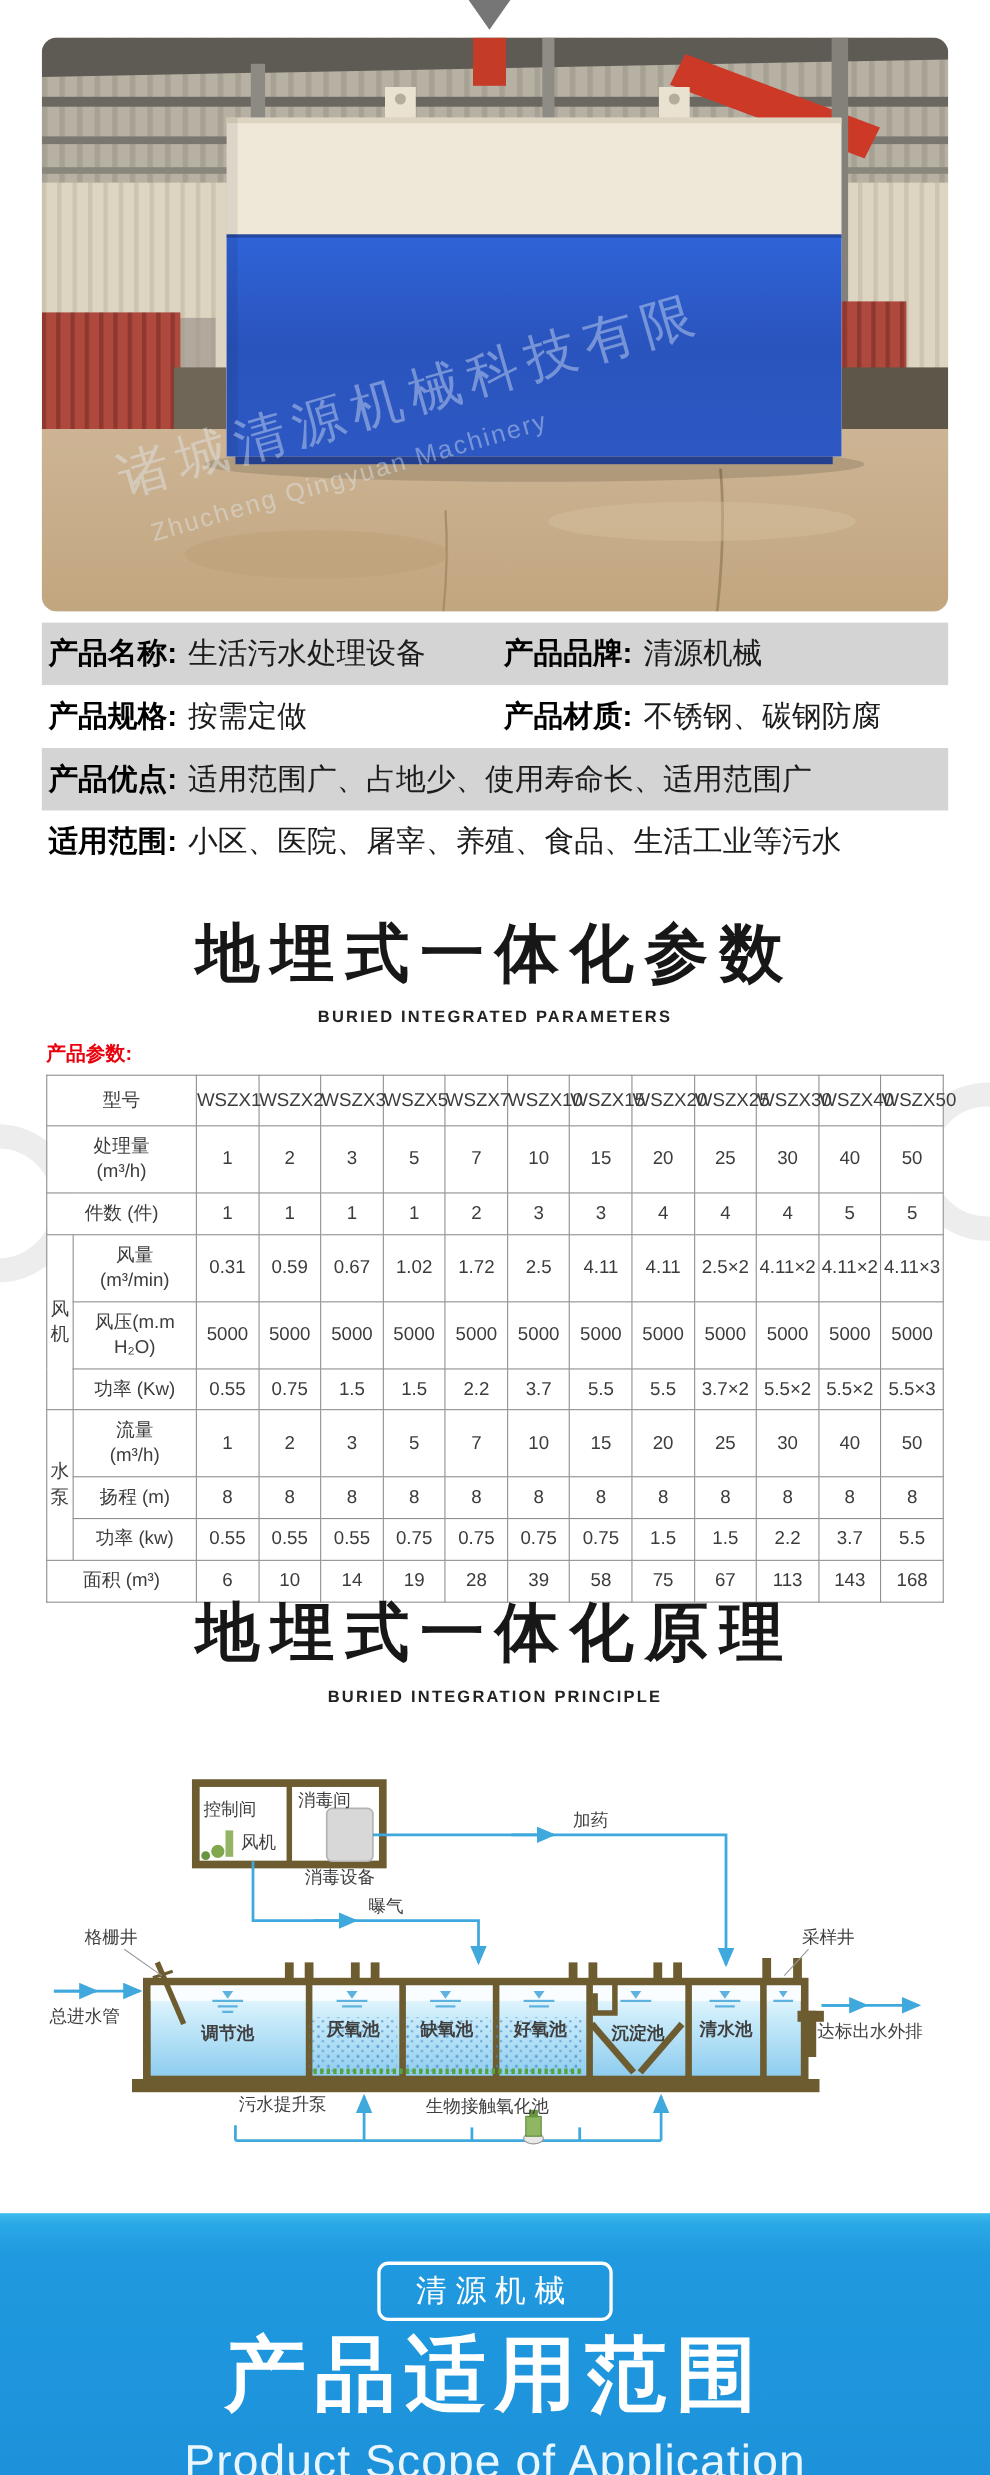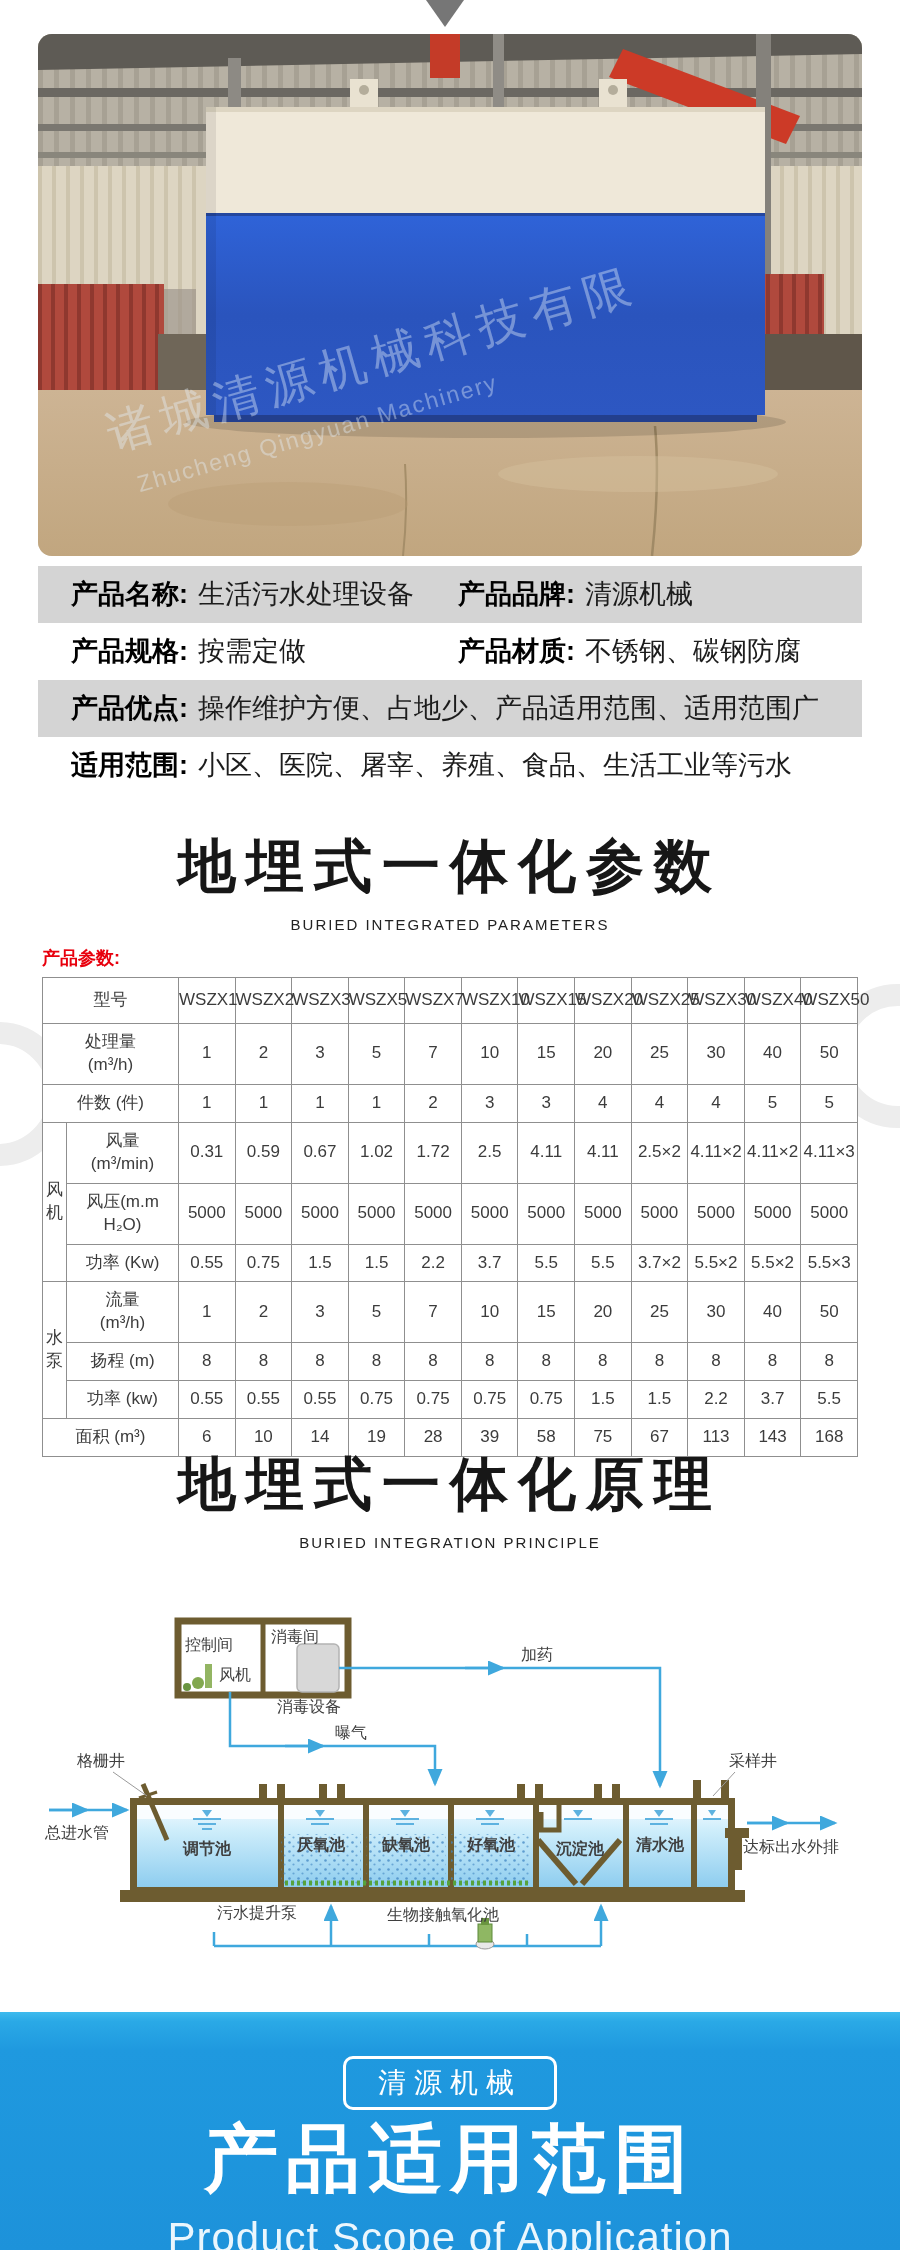--- a/index.html
+++ b/index.html
@@ -11,33 +11,33 @@
     border-left:19px solid transparent;border-right:19px solid transparent;
     border-top:27px solid #767676;}
   .photo{position:absolute;top:34px;left:38px;width:824px;height:522px;
     border-radius:14px;overflow:hidden;background:#d8d2c2;}
   .arc{position:absolute;width:100px;height:100px;border-radius:50%;
     border:22px solid #ededed;background:transparent;}
   .arc.left{left:-74px;top:1022px;}
   .arc.right{right:-70px;top:984px;}
   
   #info-rows{position:absolute;top:566px;left:38px;width:824px;}
-  .info-row{position:relative;height:57px;line-height:57px;padding-left:33px;
+  .info-row{position:relative;height:57px;line-height:57px;padding-left:6px;
     font-size:27px;color:#111;white-space:nowrap;}
   .info-row.gray{background:#d4d4d4;}
   .info-row.white{background:#ffffff;}
   .info-row .lab{font-weight:700;color:#000;margin-right:10px;}
   .info-row .val{color:#1c1c1c;}
   .info-row .pair{display:inline-block;}
   .info-row .pair.second{position:absolute;left:420px;top:0;}
   
   .sec-title-block{position:absolute;left:0;width:900px;text-align:center;}
   .sec1{top:828px;} .sec2{top:1446px;}
   .sec-title{font-size:58px;font-weight:700;letter-spacing:10px;color:#171717;}
-  .sec-sub{font-size:15px;font-weight:400;letter-spacing:2px;color:#222;margin-top:10px;text-align:center;}
+  .sec-sub{font-size:15px;font-weight:700;letter-spacing:2px;color:#222;margin-top:10px;text-align:center;}
   
   .params{position:absolute;top:946px;left:42px;width:816px;}
   .params-label{font-size:18px;font-weight:700;color:#e8000d;margin-bottom:7px;}
   table#param-table{border-collapse:collapse;width:816px;table-layout:fixed;
     font-size:17px;color:#3c3c3c;}
   #param-table th,#param-table td{border:1px solid #8f8f8f;text-align:center;
     padding:7px 1px;line-height:1.35;font-weight:400;background:#fff;}
   #param-table th{font-size:17px;padding:11px 0;}
   #param-table .label-cell{white-space:pre-line;}
   #param-table .group-cell{white-space:pre-line;width:24px;padding:4px 0;}
@@ -124,21 +124,21 @@
     </g>
   </svg>
 </div>
 
 <div class="arc left"></div>
 <div class="arc right"></div>
 
 <div id="info-rows">
     <div class="info-row gray"><div class="pair"><span class="lab">产品名称:</span><span class="val">生活污水处理设备</span></div><div class="pair second"><span class="lab">产品品牌:</span><span class="val">清源机械</span></div></div>
     <div class="info-row white"><div class="pair"><span class="lab">产品规格:</span><span class="val">按需定做</span></div><div class="pair second"><span class="lab">产品材质:</span><span class="val">不锈钢、碳钢防腐</span></div></div>
-    <div class="info-row gray"><div class="pair"><span class="lab">产品优点:</span><span class="val">操作维护方便、占地少、产品适用范围、适用范围广</span></div></div>
+    <div class="info-row gray"><div class="pair"><span class="lab">产品优点:</span><span class="val">适用范围广、占地少、使用寿命长、适用范围广</span></div></div>
     <div class="info-row white"><div class="pair"><span class="lab">适用范围:</span><span class="val">小区、医院、屠宰、养殖、食品、生活工业等污水</span></div></div>
   </div>
 
 <div class="sec-title-block sec1">
   <div class="sec-title">地埋式一体化参数</div>
   <div class="sec-sub">BURIED INTEGRATED PARAMETERS</div>
 </div>
 
 <div class="params">
   <div class="params-label">产品参数:</div>

